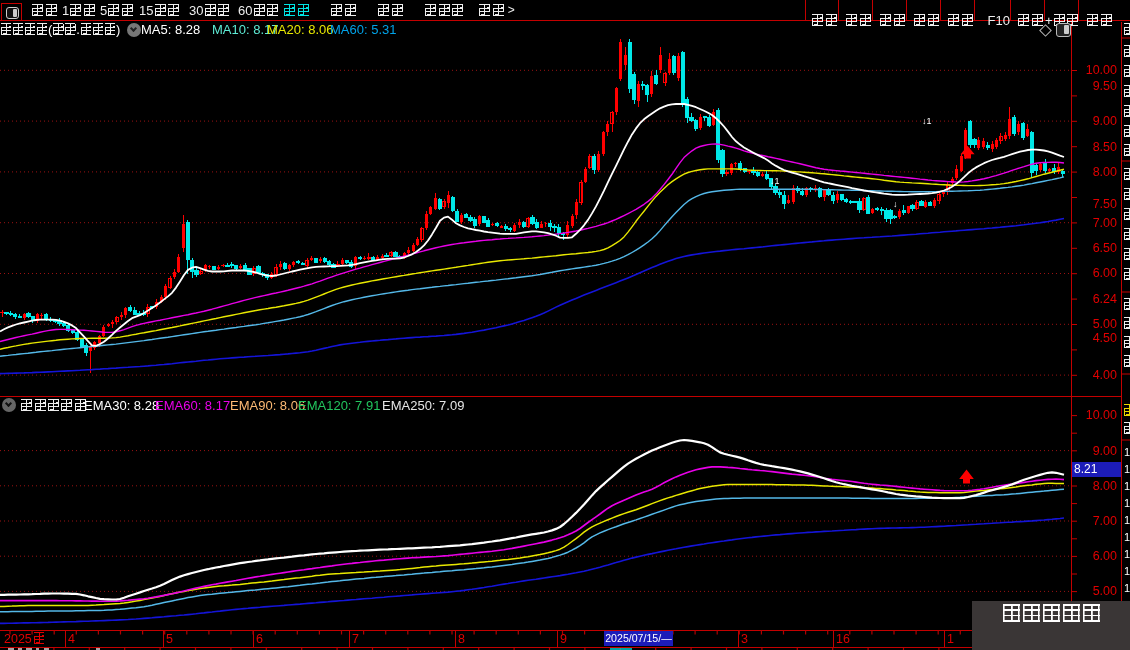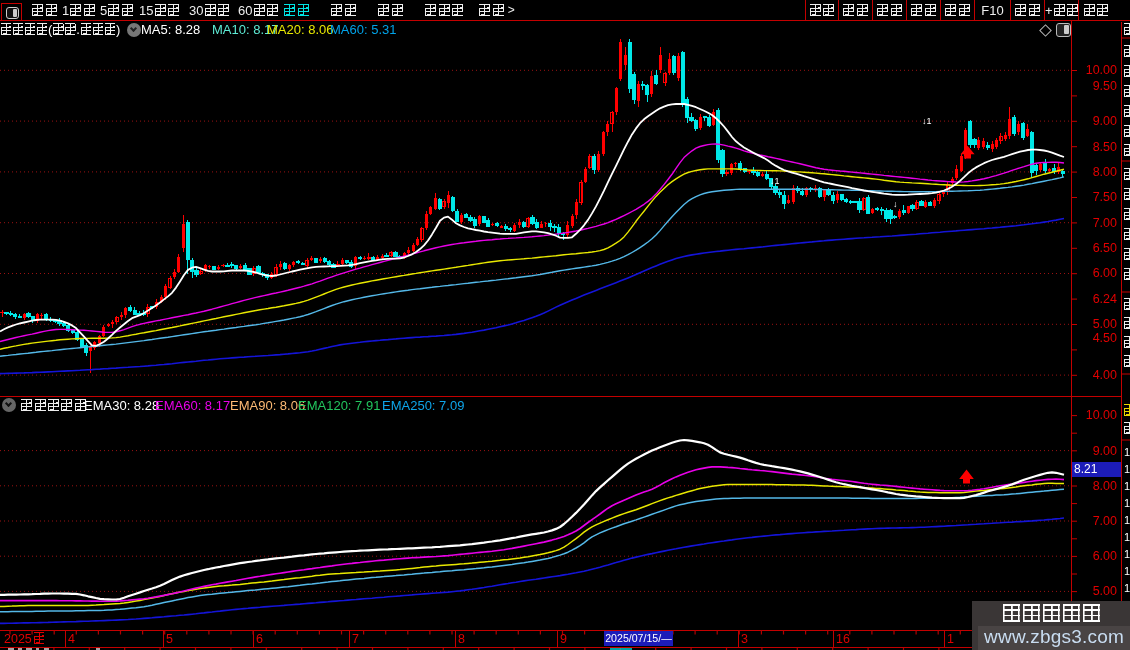--- a/index.html
+++ b/index.html
@@ -8,21 +8,21 @@
 background:
 linear-gradient(currentColor,currentColor) 5px 0/1px 12px no-repeat,
 linear-gradient(currentColor,currentColor) 0 5px/1px 7px no-repeat,
 linear-gradient(currentColor,currentColor) 10px 1px/1px 7px no-repeat,
 linear-gradient(currentColor,currentColor) 2px 9.5px/3px 1px no-repeat,
 linear-gradient(currentColor,currentColor) 8px 3px/2px 1px no-repeat,
 repeating-linear-gradient(to bottom,currentColor 0 1px,transparent 1px 3.6px) 0 0/11px 12px no-repeat}
 #tb{position:absolute;left:0;top:0;width:1130px;height:21px;background:#000;
 border-bottom:1.5px solid #c40000;font-size:13px;color:#eee}
 #tb>span{position:absolute;top:3px;white-space:nowrap}
-#tb .rc{top:0 !important;height:20px;padding-top:3px;border-left:1px solid #c40000;text-align:center}
+#tb .rc{top:0 !important;height:20px;padding-top:13px;border-left:1px solid #c40000;text-align:right}
 #tb .rc:last-child{border-right:1px solid #c40000}
 .gt{font-weight:400;font-size:12px;position:relative;top:-1px;margin-left:3px}
 #icobox{position:absolute;left:1px;top:1px;width:21px;height:18px;border:1px solid #c40000}
 #hdr1{position:absolute;left:0;top:22px;width:1070px;height:18px;font-size:13px;color:#fff;white-space:nowrap}
 #hdr1 .cj{width:10px;margin:0 1px}
 #hdr2{position:absolute;left:0;top:398px;width:893px;height:16px;font-size:13px;white-space:nowrap}
 .pl{position:absolute;left:1076px;width:41px;text-align:right;font-size:12.5px;color:#e00000}
 .ml{position:absolute;top:632px;font-size:12.5px;color:#e00000}
 .cjr{color:#e00000;width:10px;margin-left:2px}
 .one{position:absolute;left:1124px;width:8px;font-size:11px;color:#fff}
@@ -113,32 +113,32 @@
 </div>
 <div id="hdr2">
 <span class="abs" style="left:2px;top:0px;width:14px;height:14px;background:#666;border-radius:50%">
 <span class="abs" style="left:3.5px;top:3px;width:5px;height:5px;border-right:2px solid #111;border-bottom:2px solid #111;transform:rotate(45deg)"></span>
     </span>
 <span class="abs" style="left:20px;color:#fff"><i class="cj"></i><i class="cj"></i><i class="cj"></i><i class="cj"></i><i class="cj"></i></span>
 <span class="abs" style="left:84px;color:#fff">EMA30: 8.28</span>
 <span class="abs" style="left:155px;color:#e800e8">EMA60: 8.17</span>
 <span class="abs" style="left:230px;color:#fdba74">EMA90: 8.06</span>
 <span class="abs" style="left:298px;color:#22c55e">EMA120: 7.91</span>
-<span class="abs" style="left:382px;color:#0ea5e9">EMA250: 7.09</span>
+<span class="abs" style="left:382px;color:#e5e5e5">EMA250: 7.09</span>
 </div>
 <div class="abs" style="left:1041px;top:26px;width:9px;height:9px;border:1px solid #b8b8b8;transform:rotate(45deg)"></div>
 <div class="abs" style="left:1056px;top:23px;width:15px;height:14px;border:1.4px solid #bbb;border-radius:3px;background:#222">
 <div class="abs" style="right:1px;top:1px;width:5px;height:9px;background:#ccc;border-radius:1px"></div>
   </div>
 <div class="pl" style="top:63px">10.00</div>
 <div class="pl" style="top:79px">9.50</div>
 <div class="pl" style="top:114px">9.00</div>
 <div class="pl" style="top:140px">8.50</div>
 <div class="pl" style="top:165px">8.00</div>
-<div class="pl" style="top:190px">7.50</div>
+<div class="pl" style="top:197px">7.50</div>
 <div class="pl" style="top:216px">7.00</div>
 <div class="pl" style="top:241px">6.50</div>
 <div class="pl" style="top:266px">6.00</div>
 <div class="pl" style="top:292px">6.24</div>
 <div class="pl" style="top:317px">5.00</div>
 <div class="pl" style="top:331px">4.50</div>
 <div class="pl" style="top:368px">4.00</div>
 <div class="pl" style="top:408px">10.00</div>
 <div class="pl" style="top:444px">9.00</div>
 <div class="pl" style="top:479px">8.00</div>
@@ -180,13 +180,12 @@
 <div class="one" style="top:463px">1</div>
 <div class="one" style="top:480px">1</div>
 <div class="one" style="top:497px">1</div>
 <div class="one" style="top:514px">1</div>
 <div class="one" style="top:531px">1</div>
 <div class="one" style="top:548px">1</div>
 <div class="one" style="top:565px">1</div>
 <div class="one" style="top:582px">1</div>
 <div id="wm">
 <div style="text-align:center;margin-top:3px"><i class="cj cjb"></i><i class="cj cjb"></i><i class="cj cjb"></i><i class="cj cjb"></i><i class="cj cjb"></i></div>
-<div class="l2">www.zbgs3.com</div>
 </div>
 </body></html>

